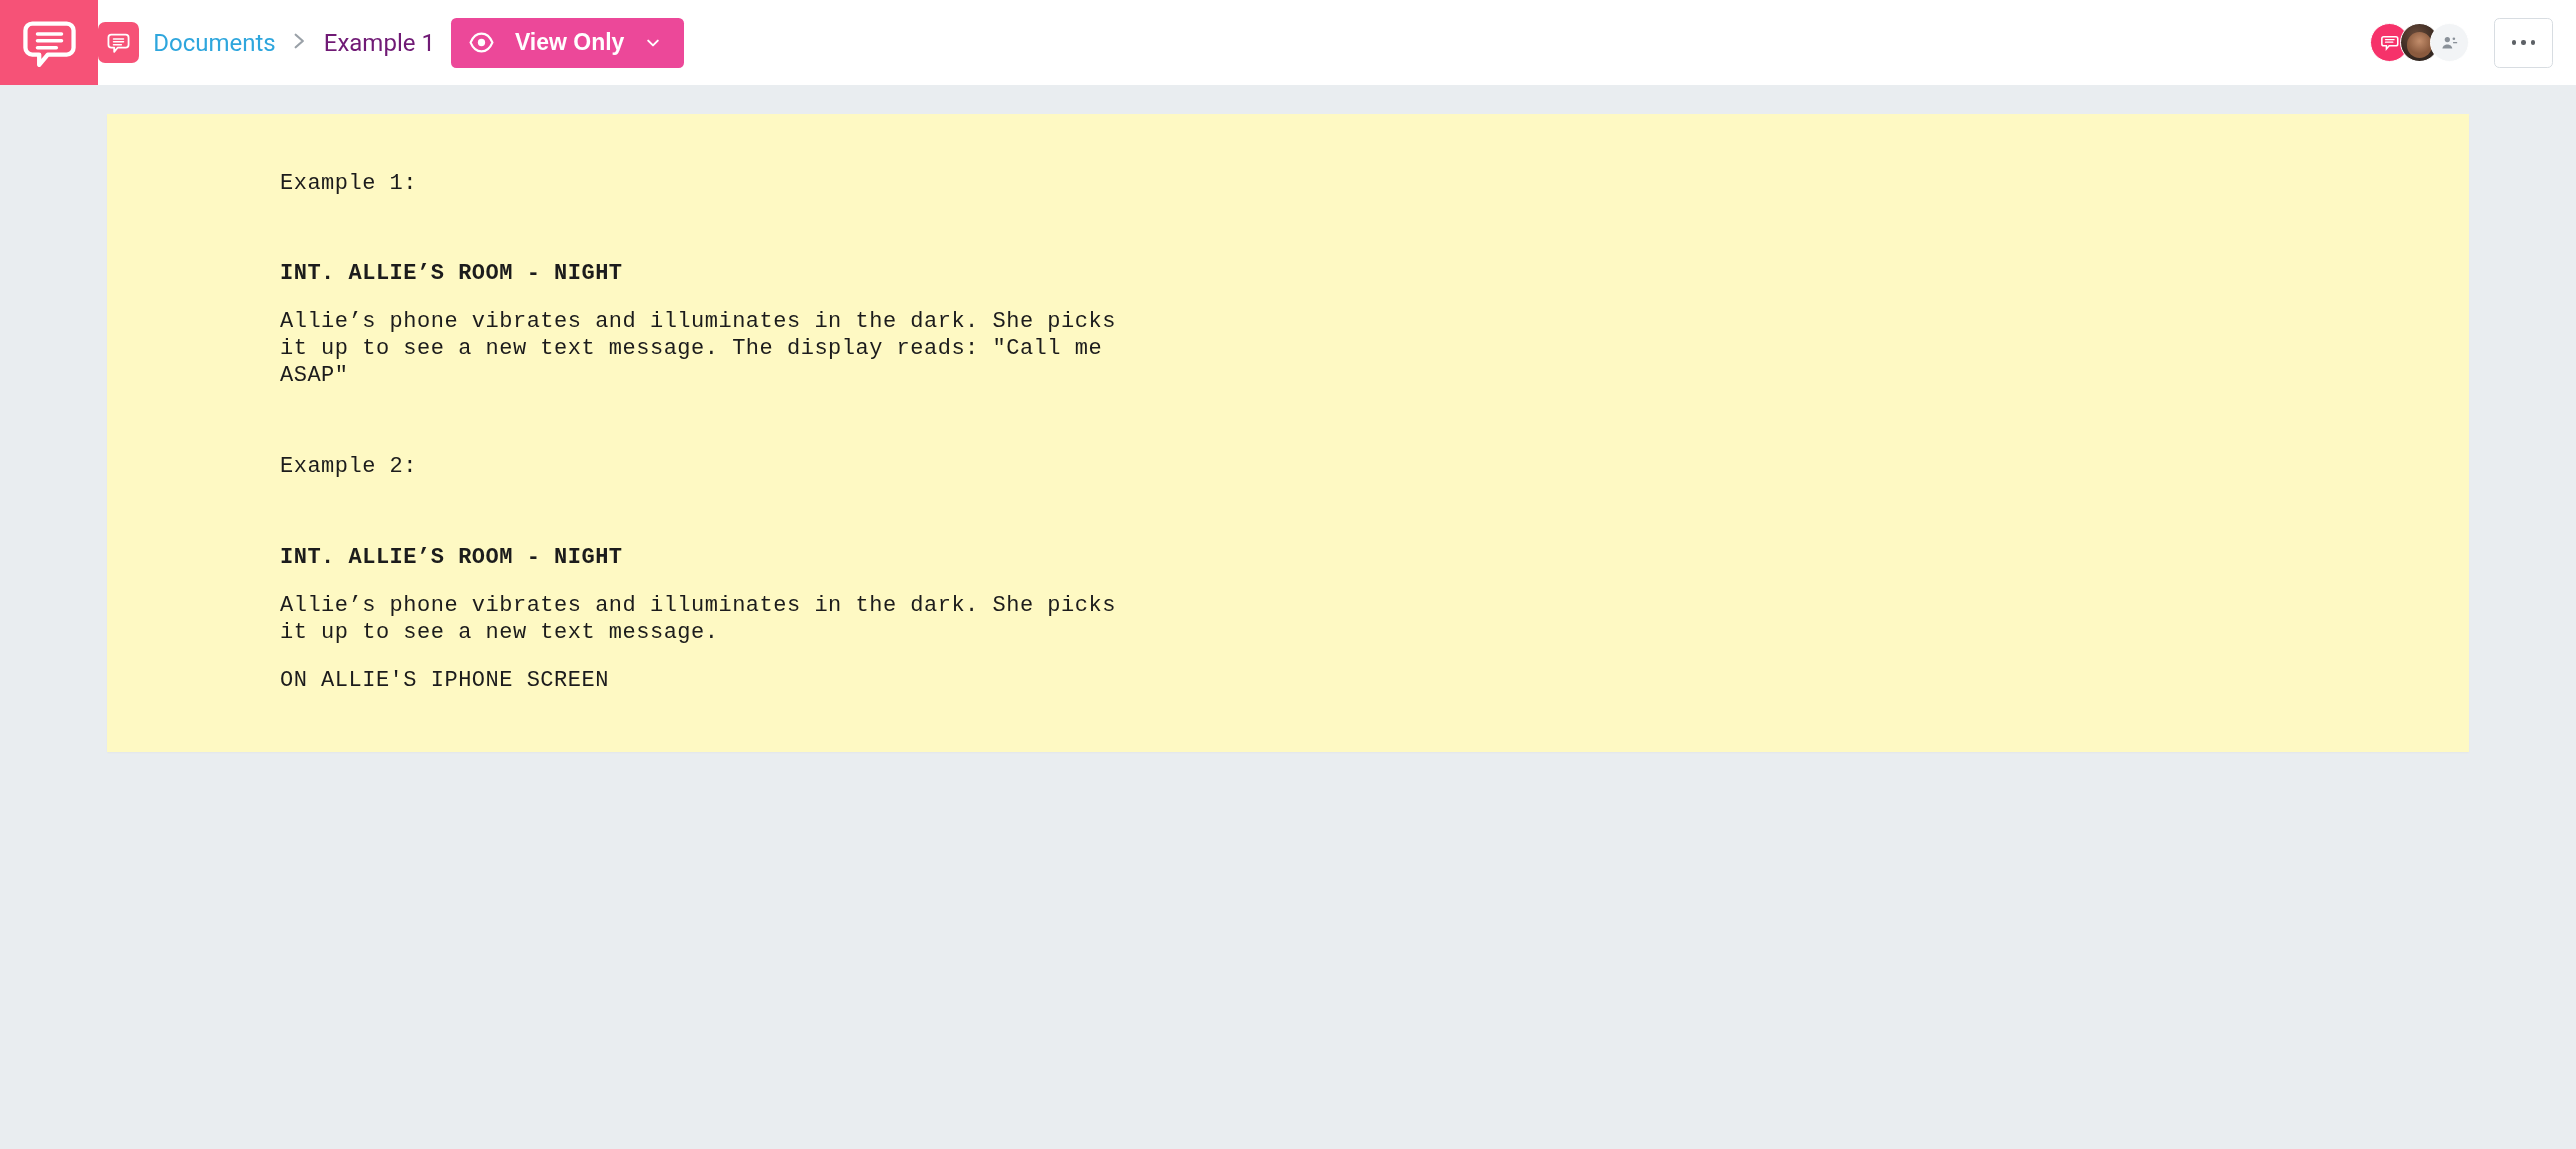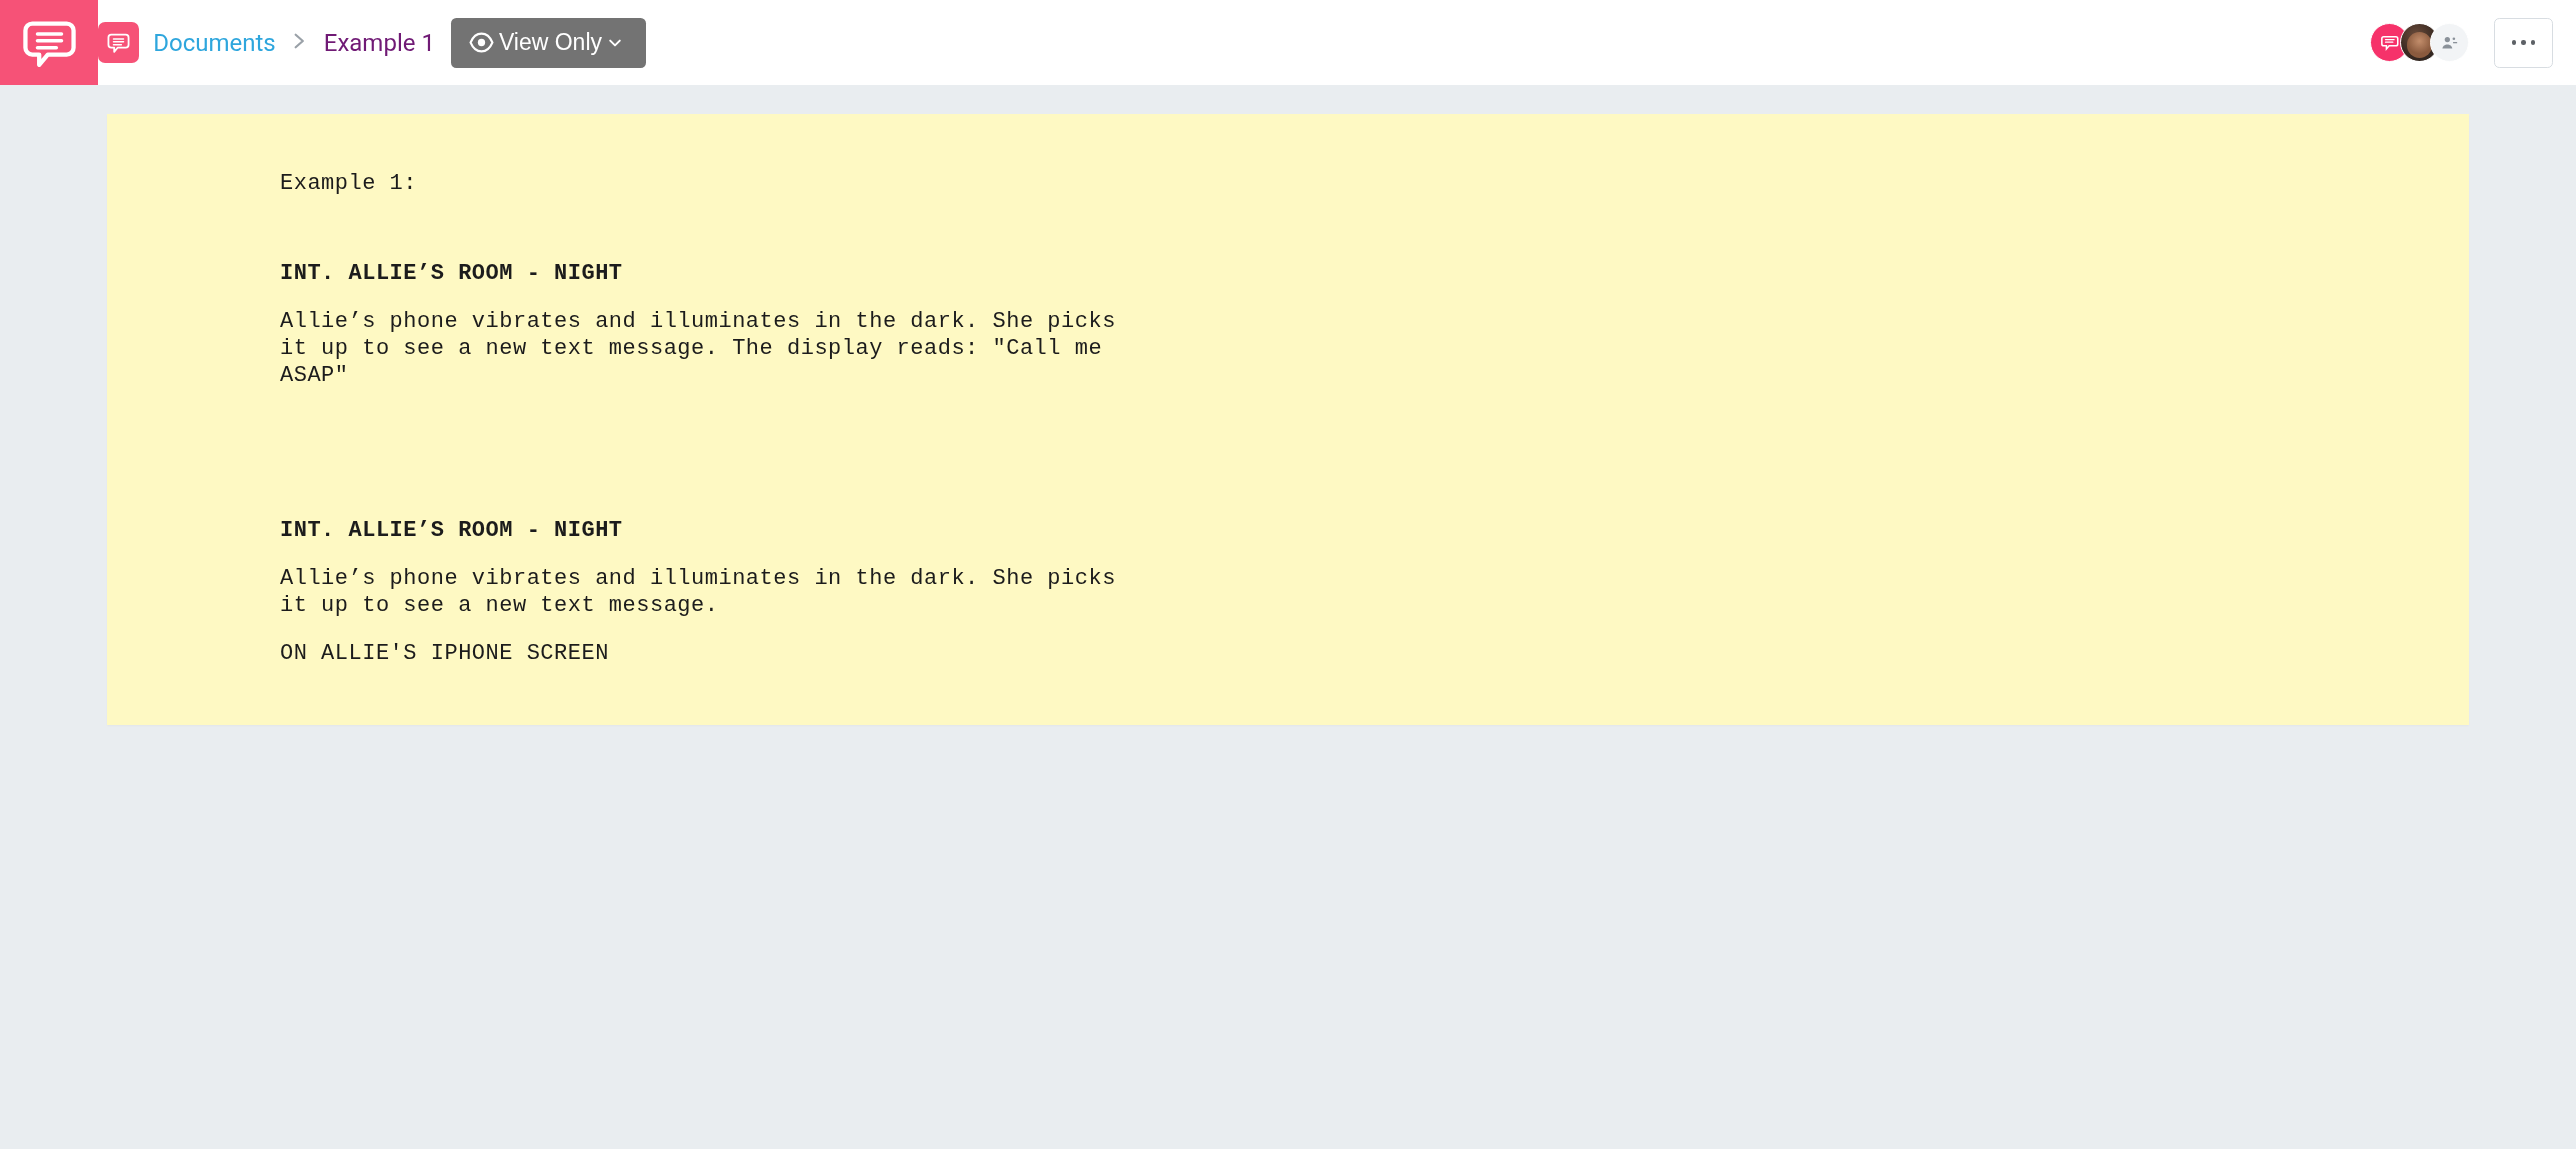--- a/index.html
+++ b/index.html
@@ -56,31 +56,31 @@
     padding: 0 3.6px;
   }
   .crumb-current {
     font-size: 24px;
     color: #701a75;
     font-weight: 400;
   }
 
   .view-only-btn {
     margin-left: 16px;
-    background: #737373;
+    background: #ec4899;
     color: #ffffff;
     border: none;
     border-radius: 5.3px;
     height: 50px;
     padding: 0 23px 0 18px;
     display: flex;
     align-items: center;
-    gap: 5px;
+    gap: 21px;
     font-size: 23px;
-    font-weight: 400;
+    font-weight: 700;
     cursor: pointer;
   }
   .view-only-btn .eye { width: 25px; height: 25px; }
   .view-only-btn .chev { width: 16px; height: 16px; }
 
   .right-cluster {
     margin-left: auto;
     display: flex;
     align-items: center;
     gap: 25px;
@@ -236,20 +236,21 @@
 
 <div class="doc-wrap">
   <div class="page">
     <div class="script" id="script-body">
         <p>Example 1:</p>
         <div class="gap-lg"></div>
         <p class="slugline">INT. ALLIE’S ROOM - NIGHT</p>
         <div class="gap-sm"></div>
         <p>Allie’s phone vibrates and illuminates in the dark. She picks it up to see a new text message. The display reads: "Call me ASAP"</p>
         <div class="gap-lg"></div>
+        <p>Example 2:</p>
         <div class="gap-lg"></div>
         <p class="slugline">INT. ALLIE’S ROOM - NIGHT</p>
         <div class="gap-sm"></div>
         <p>Allie’s phone vibrates and illuminates in the dark. She picks it up to see a new text message.</p>
         <div class="gap-sm"></div>
         <p>ON ALLIE'S IPHONE SCREEN</p>
         <div class="gap-sm"></div>
       </div>
   </div>
 </div>

